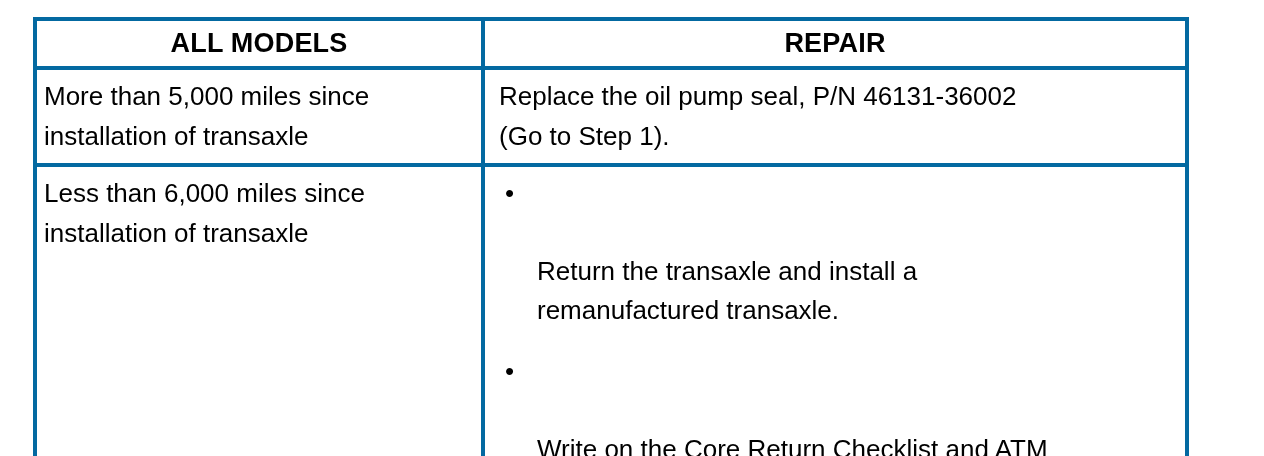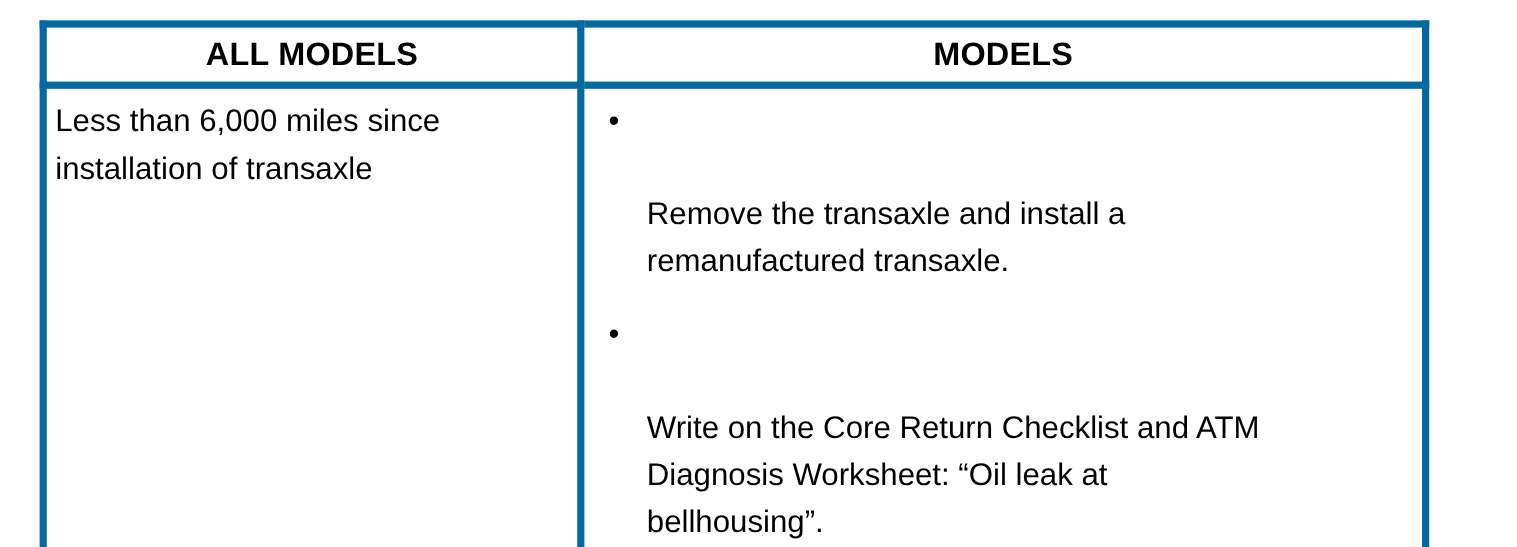--- a/index.html
+++ b/index.html
@@ -24,21 +24,21 @@
     position: absolute;
     left: 33px;
     top: 17px;
     width: 1152px;
     border-collapse: collapse;
     table-layout: fixed;
     background: #ffffff;
   }
   .repair-table td,
   .repair-table th {
-    border: 6px solid #0369a1;
+    border: 4px solid #0369a1;
     padding: 7px;
     vertical-align: top;
     background: #ffffff;
   }
   col.col-models { width: 448px; }
   col.col-repair { width: 704px; }
 
   .header-cell {
     text-align: center;
     font-weight: bold;
@@ -93,34 +93,44 @@
 <div class="page">
 
   <table class="repair-table">
     <colgroup>
       <col class="col-models">
       <col class="col-repair">
     </colgroup>
     <thead>
       <tr>
         <th class="header-cell">ALL MODELS</th>
-        <th class="header-cell">MODELS</th>
+        <th class="header-cell">REPAIR</th>
       </tr>
     </thead>
     <tbody>
+      <tr>
+        <td class="body-cell">
+          <span class="cell-text">More than 5,000 miles since
+installation of transaxle</span>
+        </td>
+        <td class="body-cell repair-cell">
+          <span class="cell-text">Replace the oil pump seal, P/N 46131-36002
+(Go to Step 1).</span>
+        </td>
+      </tr>
       <tr>
         <td class="body-cell">
           <span class="cell-text">Less than 6,000 miles since
 installation of transaxle</span>
         </td>
         <td class="body-cell repair-cell">
           <ul class="bullet-list">
             <li class="bullet-item">
               <span class="bullet-marker">•</span>
-              <span>Remove the transaxle and install a
+              <span>Return the transaxle and install a
 remanufactured transaxle.</span>
             </li>
             <li class="bullet-item">
               <span class="bullet-marker">•</span>
               <span>Write on the Core Return Checklist and ATM
 Diagnosis Worksheet: “Oil leak at
 bellhousing”.</span>
             </li>
           </ul>
         </td>

